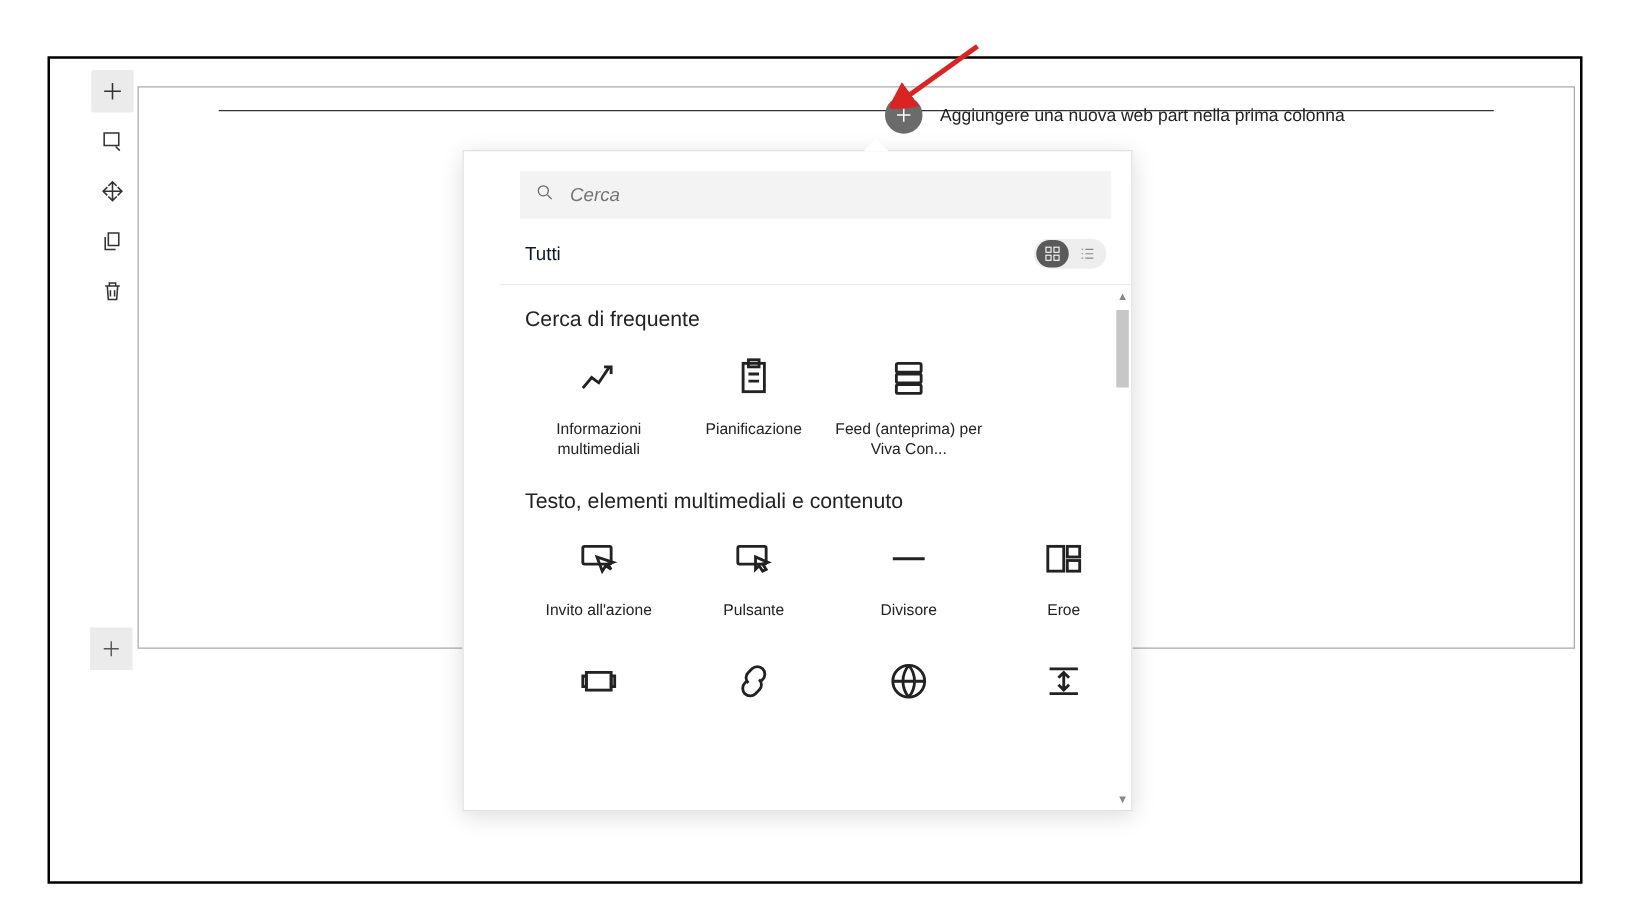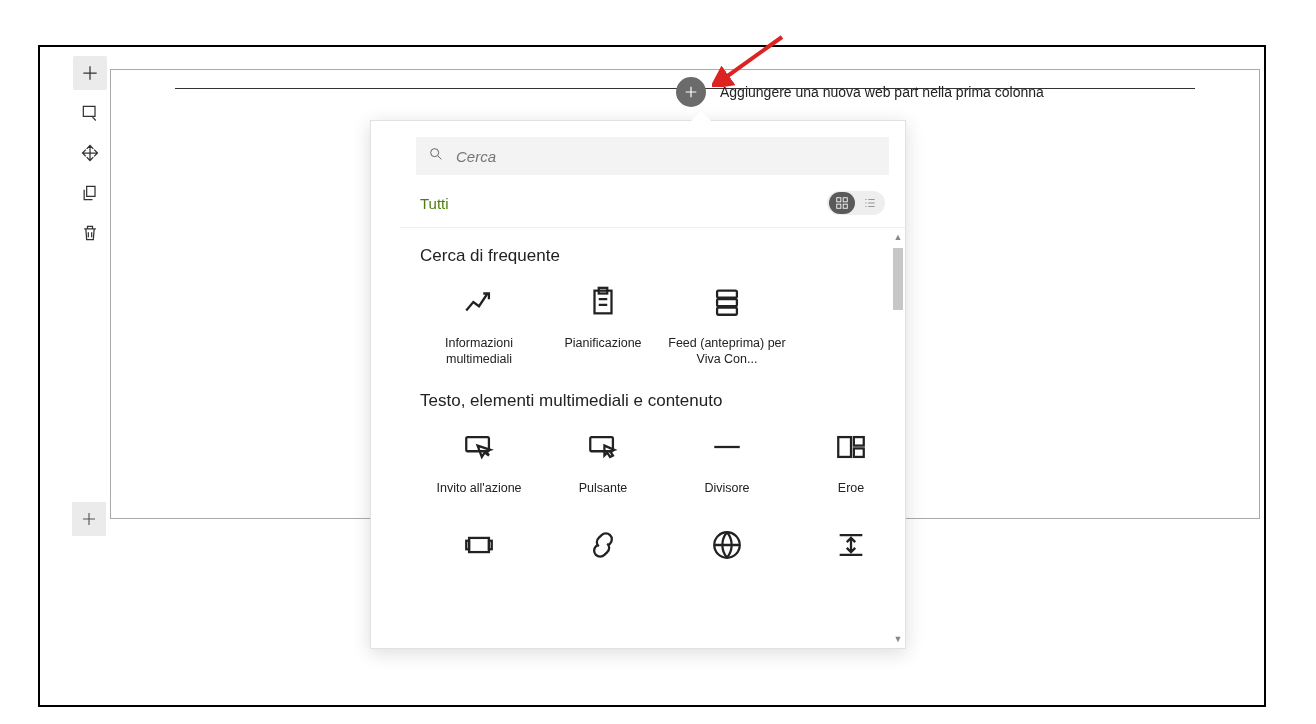--- a/index.html
+++ b/index.html
@@ -53,21 +53,21 @@
     align-items: center;
     justify-content: center;
     margin-bottom: 6px;
     color: #333;
     border-radius: 2px;
   }
   .tool-btn.active { background: #ebebeb; }
   .tool-btn svg { width: 20px; height: 20px; stroke: #333; fill: none; stroke-width: 1.5; }
   .add-hover {
     position: absolute;
-    left: 676px;
+    left: 708px;
     top: 77px;
     display: flex;
     align-items: center;
     gap: 14px;
   }
   .plus-circle {
     width: 30px;
     height: 30px;
     border-radius: 50%;
     background: #6b6b6b;
@@ -128,21 +128,21 @@
     color: #555;
     width: 100%;
   }
   .filter-row {
     display: flex;
     align-items: center;
     justify-content: space-between;
     padding: 6px 20px 12px 20px;
     border-bottom: 1px solid #eee;
   }
-  .filter-label { font-size: 15px; color: #4d7c0f; }
+  .filter-label { font-size: 15px; color: #0f172a; }
   .view-toggle {
     display: flex;
     align-items: center;
     gap: 2px;
     background: #eee;
     border-radius: 14px;
     height: 24px;
     padding: 0 2px;
   }
   .vt {

